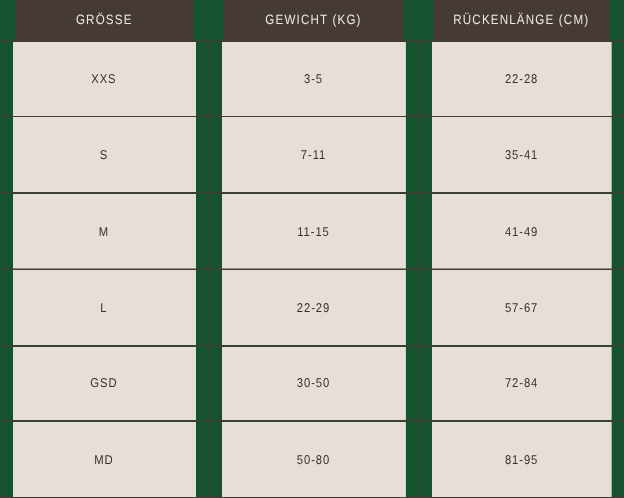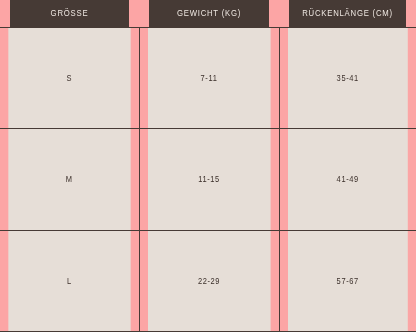--- a/index.html
+++ b/index.html
@@ -12,21 +12,21 @@
     background: #e6ded7;
     font-family: "Liberation Sans", sans-serif;
     overflow: hidden;
   }
 
   #size-chart-table {
     width: 416px;
     height: 332px;
     border-collapse: collapse;
     table-layout: fixed;
-    background: #fca5a5;
+    background: #14532d;
   }
 
   #size-chart-table col.col-size    { width: 139px; }
   #size-chart-table col.col-weight  { width: 140px; }
   #size-chart-table col.col-backlen { width: 137px; }
 
   thead tr {
     height: 27px;
   }
 
@@ -87,28 +87,43 @@
   </colgroup>
   <thead>
     <tr>
       <th>GRÖSSE</th>
       <th>GEWICHT (KG)</th>
       <th>RÜCKENLÄNGE (CM)</th>
     </tr>
   </thead>
   <tbody id="table-body">
       <tr>
+        <td class="first-col"><span class="cell-text">XXS</span></td>
+        <td><span class="cell-text">3-5</span></td>
+        <td><span class="cell-text">22-28</span></td>
+      </tr>
+      <tr>
         <td class="first-col"><span class="cell-text">S</span></td>
         <td><span class="cell-text">7-11</span></td>
         <td><span class="cell-text">35-41</span></td>
       </tr>
       <tr>
         <td class="first-col"><span class="cell-text">M</span></td>
         <td><span class="cell-text">11-15</span></td>
         <td><span class="cell-text">41-49</span></td>
       </tr>
       <tr>
         <td class="first-col"><span class="cell-text">L</span></td>
         <td><span class="cell-text">22-29</span></td>
         <td><span class="cell-text">57-67</span></td>
       </tr>
+      <tr>
+        <td class="first-col"><span class="cell-text">GSD</span></td>
+        <td><span class="cell-text">30-50</span></td>
+        <td><span class="cell-text">72-84</span></td>
+      </tr>
+      <tr>
+        <td class="first-col"><span class="cell-text">MD</span></td>
+        <td><span class="cell-text">50-80</span></td>
+        <td><span class="cell-text">81-95</span></td>
+      </tr>
     </tbody>
 </table>
 
 </body></html>

